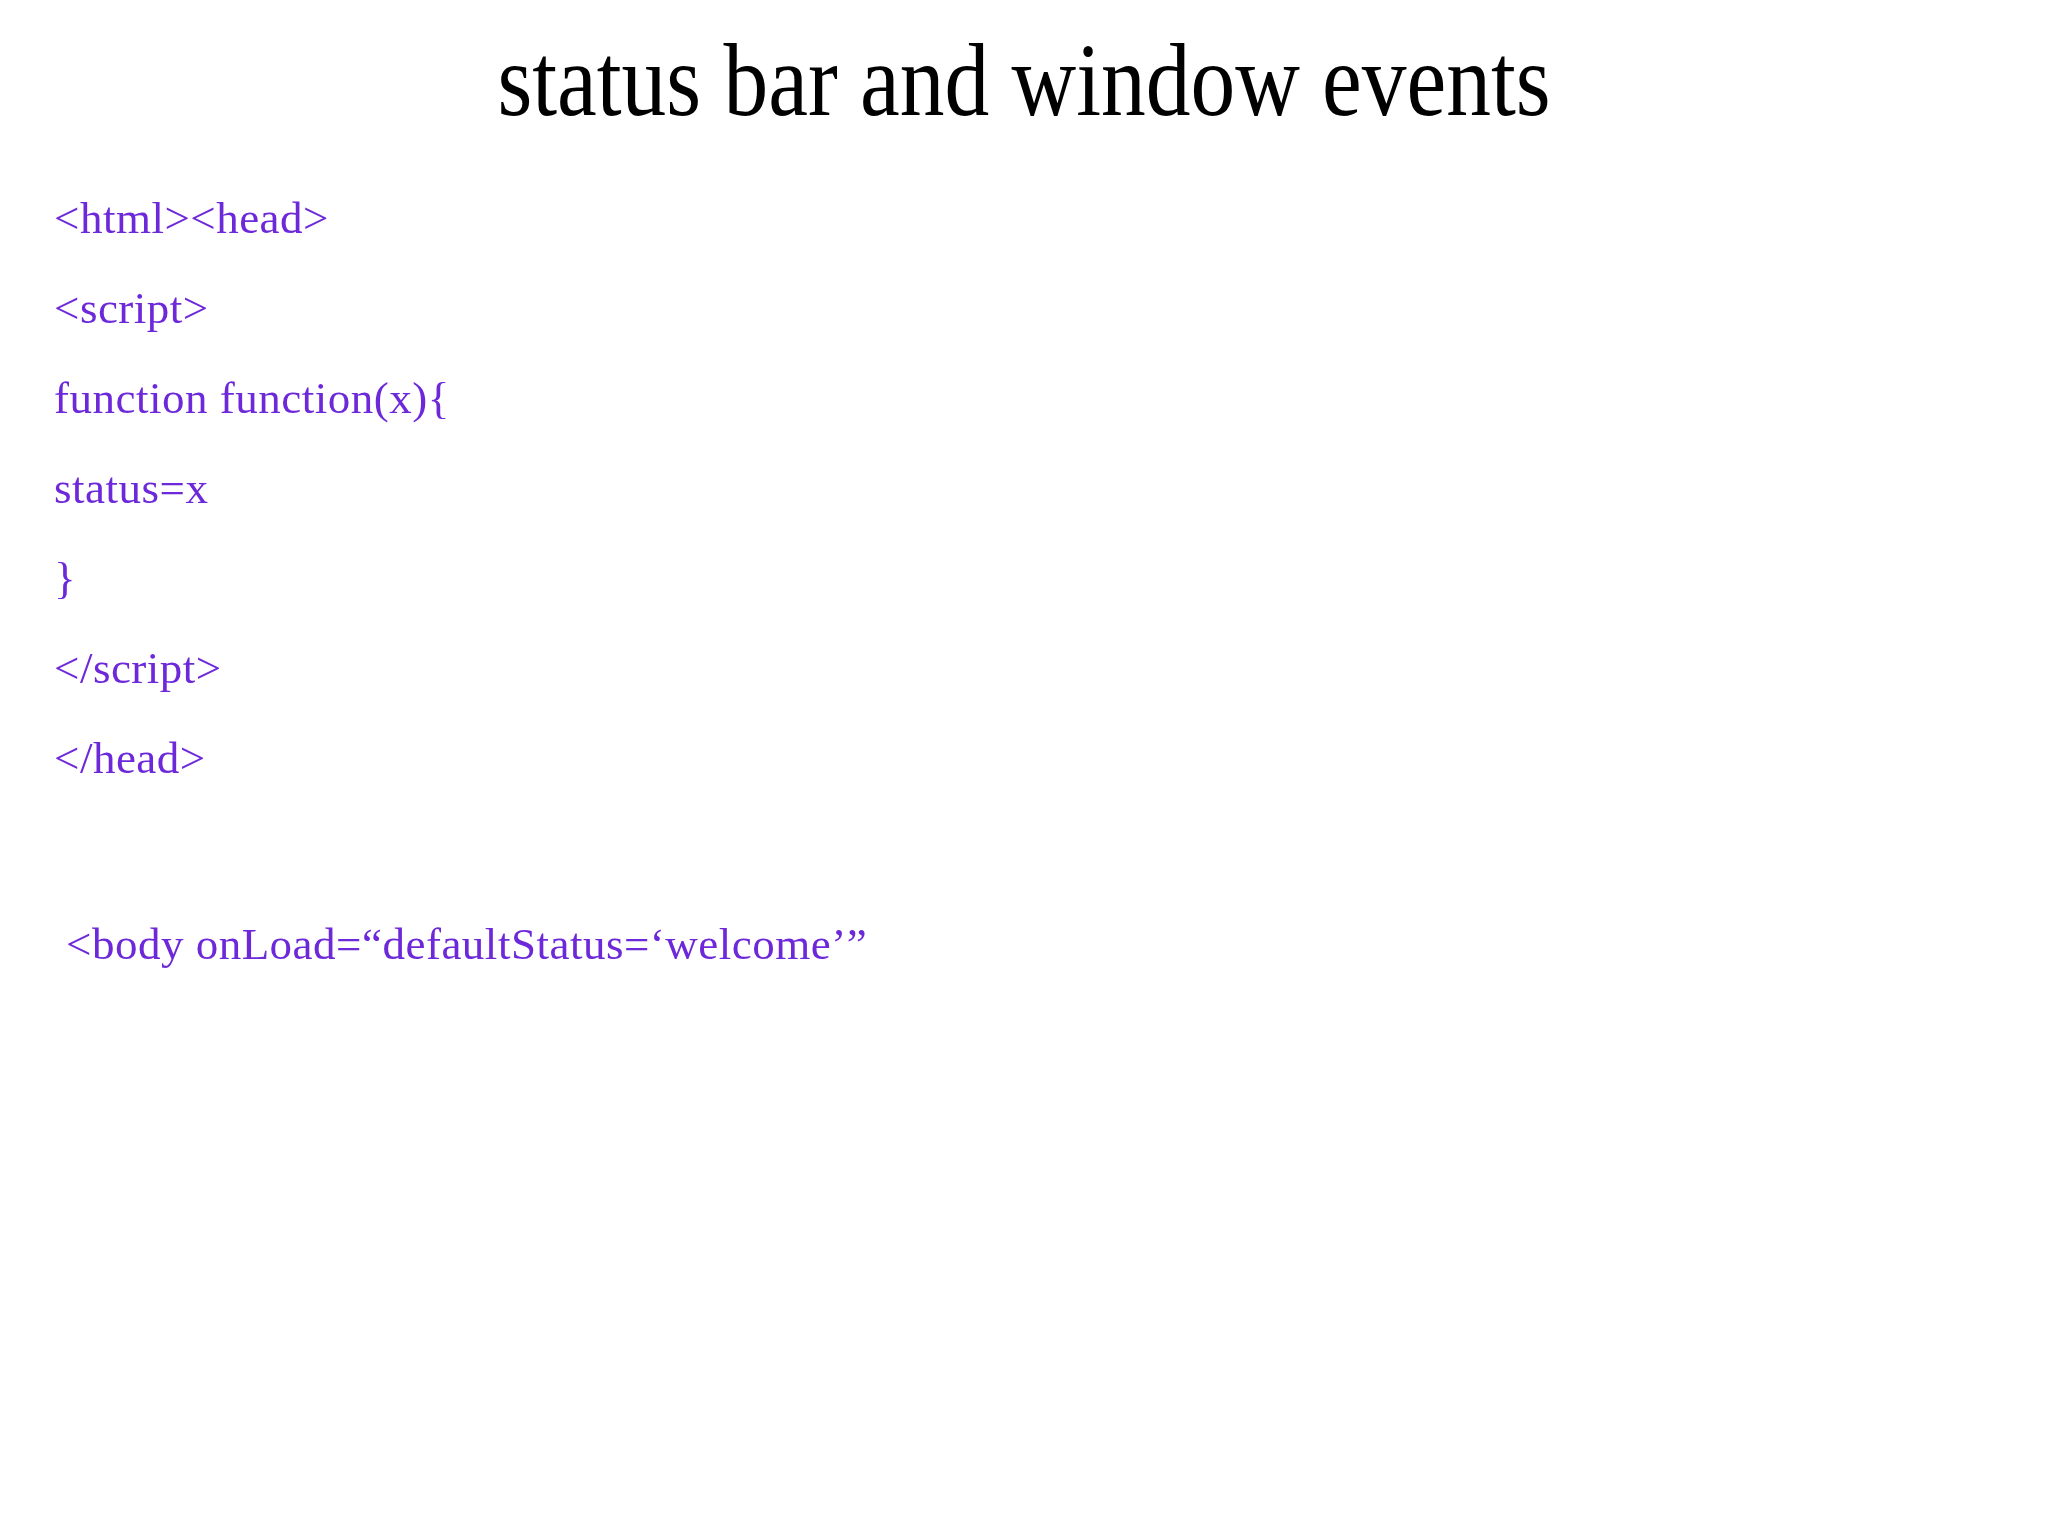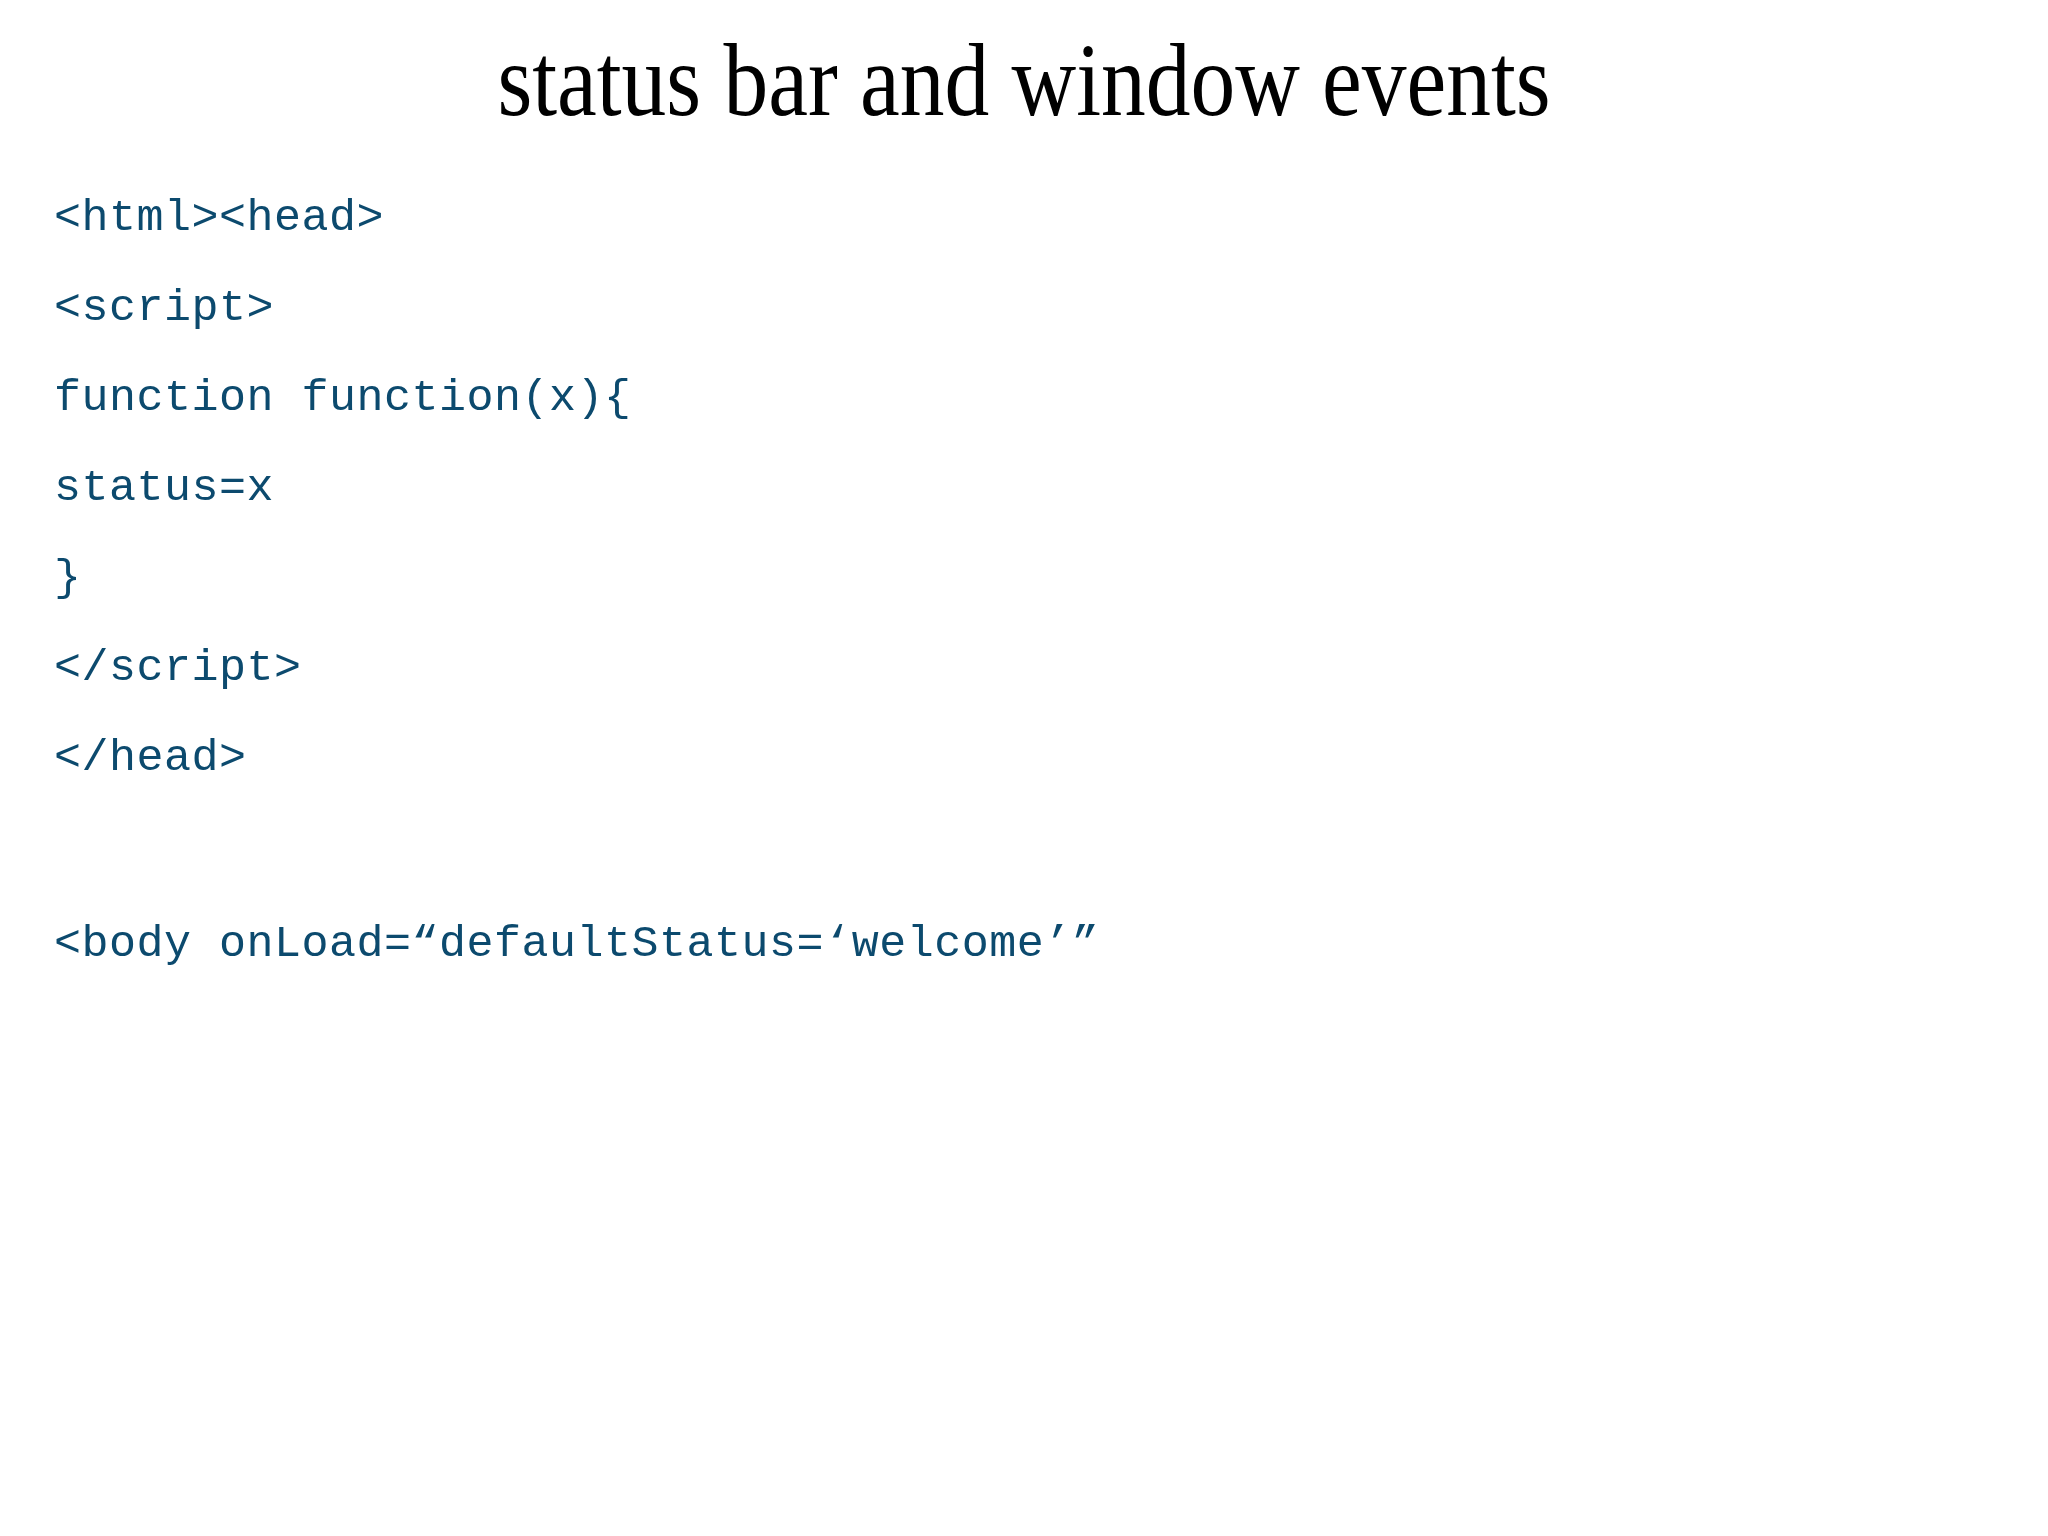--- a/index.html
+++ b/index.html
@@ -32,22 +32,22 @@
     transform: scaleX(0.86);
     transform-origin: 50% 0;
     white-space: nowrap;
   }
 
   .code-body {
     position: absolute;
     left: 54px;
     top: 196px;
     right: 40px;
-    font-family: Liberation Mono, monospace;
-    color: #0c4a6e;
+    font-family: Liberation Serif, serif;
+    color: #6d28d9;
   }
 
   .code-line {
     font-size: 45px;
     line-height: 1.0;
     margin-bottom: 45px;
     white-space: pre;
     letter-spacing: 0.5px;
   }
 
@@ -55,20 +55,21 @@
     white-space: pre-wrap;
     line-height: 1.05;
   }
 
   .code-line.wrapped .sub {
     display: block;
   }
 
   .code-line.wrapped .sub:first-child {
     margin-bottom: 16px;
+    margin-left: 12px;
   }
 </style>
 </head>
 <body>
 
 <div class="slide">
 
   <div class="slide-title">status bar and window events</div>
 
   <div class="code-body">

